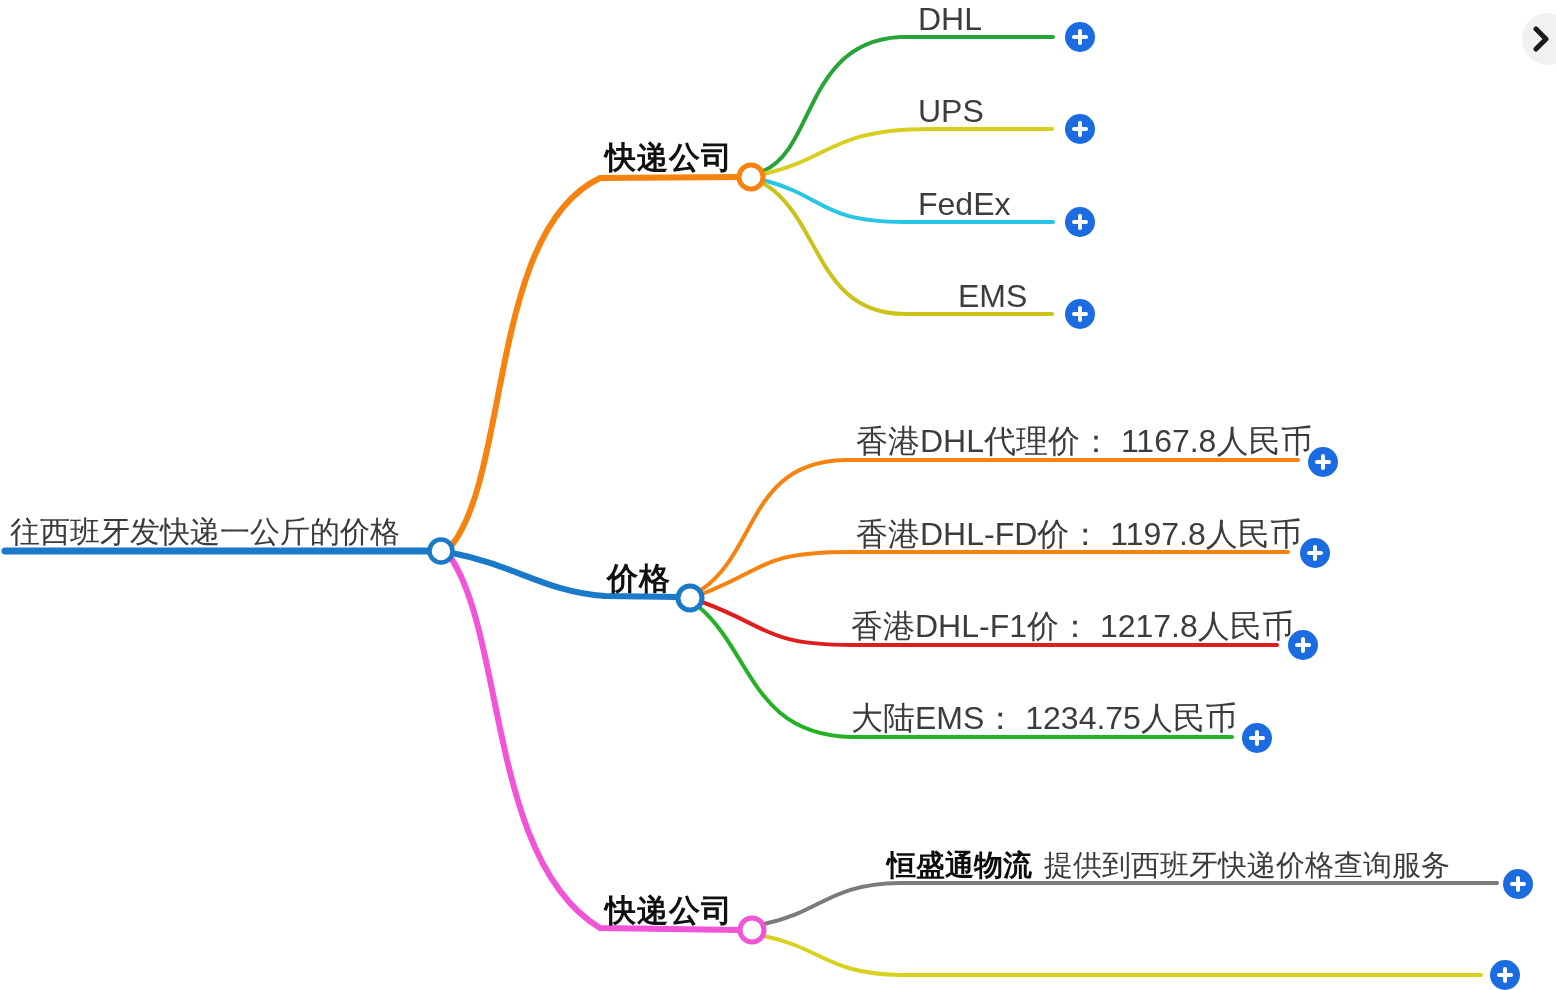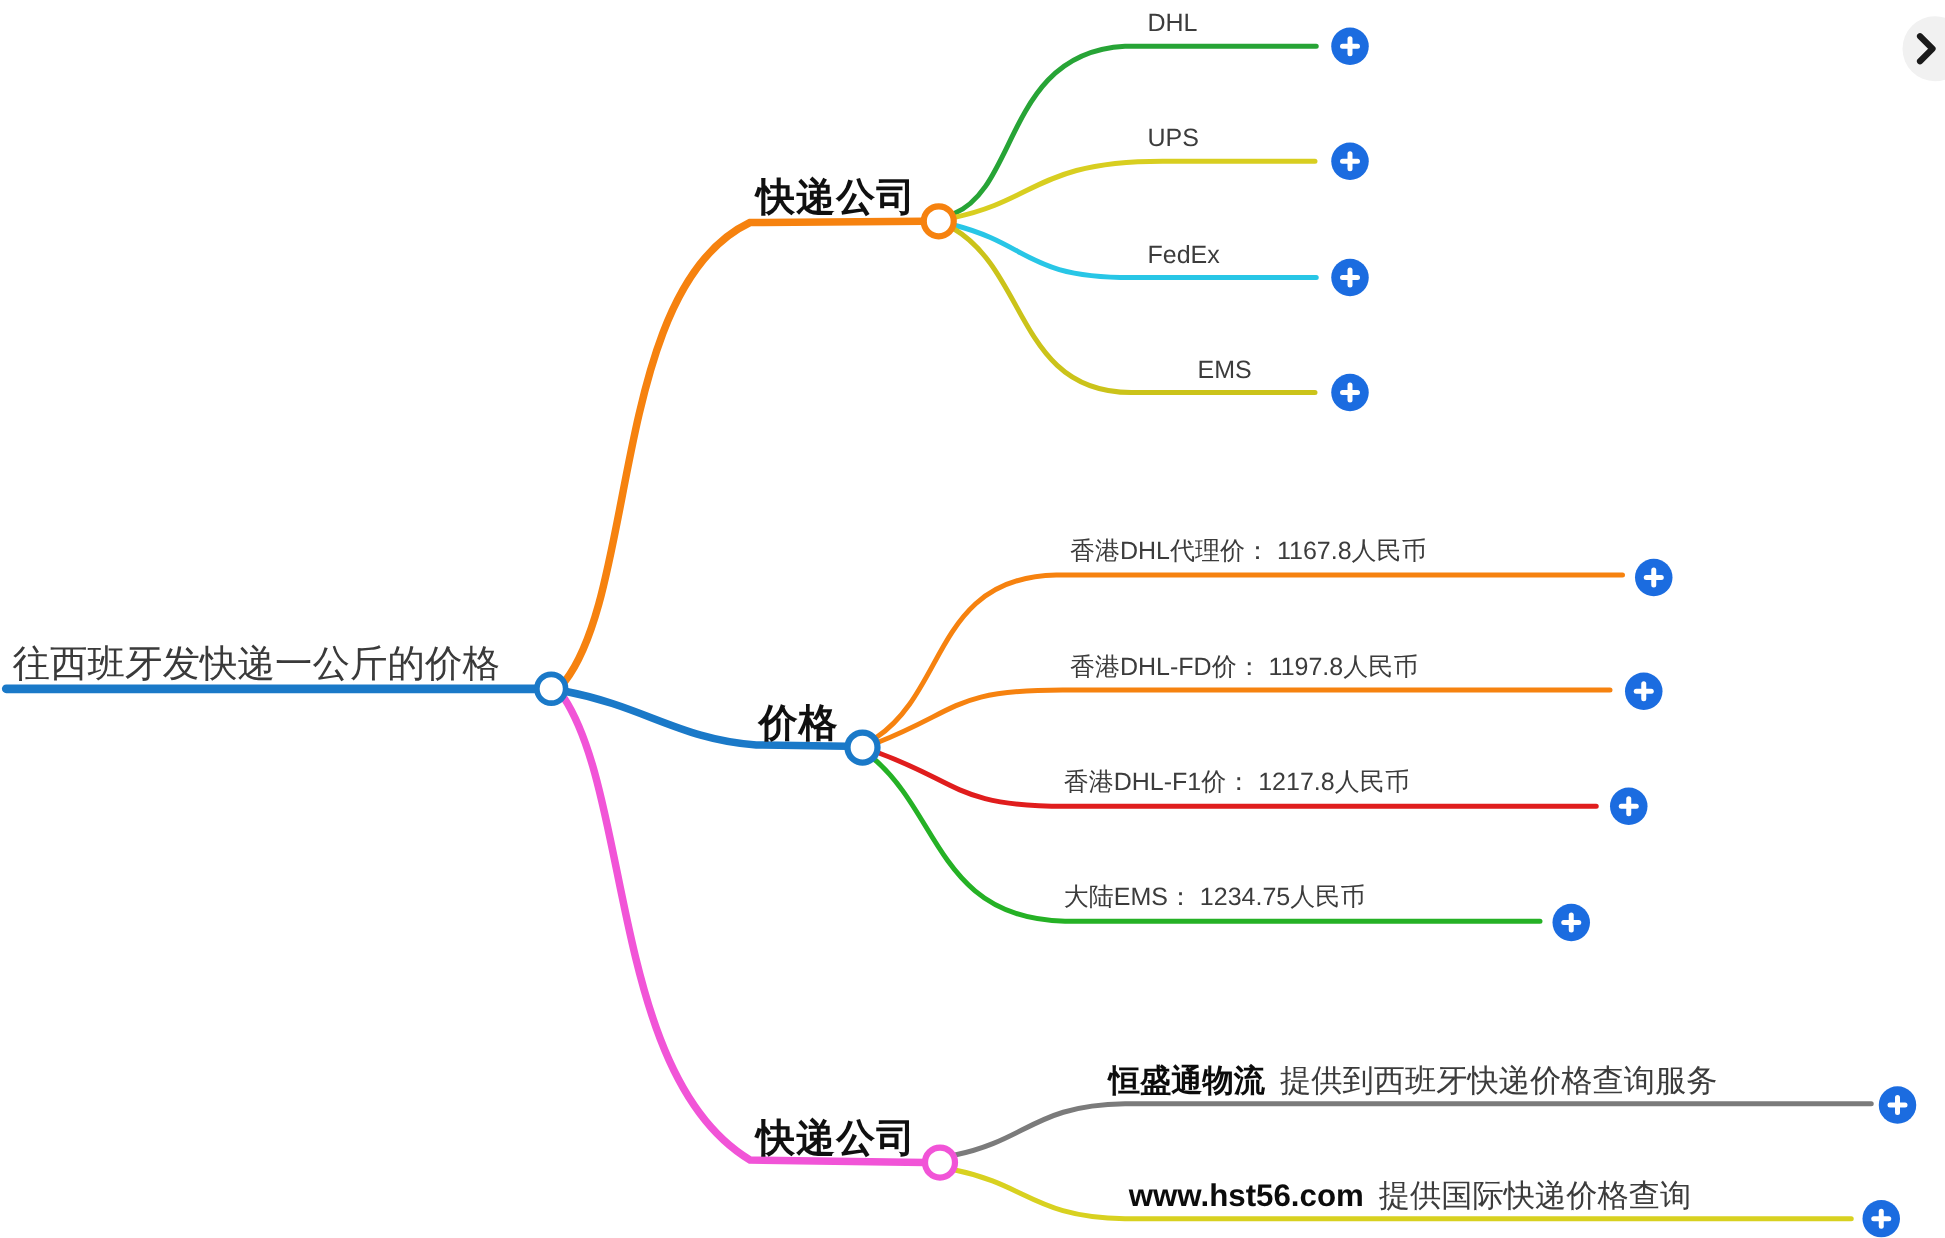--- a/index.html
+++ b/index.html
@@ -1,26 +1,26 @@
 <!DOCTYPE html>
 <html><head>
 <meta charset="utf-8">
 <style>
   html,body{margin:0;padding:0;}
   body{width:1556px;height:990px;background:#ffffff;overflow:hidden;
        font-family:"Liberation Sans","DejaVu Sans",sans-serif;}
   #stage{position:relative;width:1556px;height:990px;overflow:hidden;background:#fff;}
   #wires{position:absolute;left:0;top:0;width:1556px;height:990px;}
 
-  .label{position:absolute;white-space:nowrap;color:#3f3f3f;font-size:20px;line-height:34px;}
+  .label{position:absolute;white-space:nowrap;color:#3f3f3f;font-size:32px;line-height:34px;}
   .root-label{font-size:30px;color:#3a3a3a;}
   .topic-label{font-weight:bold;color:#101010;font-size:31px;letter-spacing:1px;}
   .leaf-label{color:#3c3c3c;}
   .leaf-label .bold-part{font-weight:bold;color:#0c0c0c;margin-right:12px;}
-  .leaf-label.small{font-size:25px;}
+  .leaf-label.small{font-size:29px;}
 
   .plus-btn{position:absolute;width:30px;height:30px;border-radius:50%;cursor:pointer;}
   .plus-btn::before{content:"";position:absolute;left:7px;top:13px;width:16px;height:4px;
                     background:#fff;border-radius:2px;}
   .plus-btn::after{content:"";position:absolute;left:13px;top:7px;width:4px;height:16px;
                    background:#fff;border-radius:2px;}
 
   .collapse-btn{position:absolute;left:1522px;top:13px;width:52px;height:52px;border-radius:50%;
                 display:flex;align-items:center;justify-content:center;cursor:pointer;}
   .collapse-btn svg{margin-right:14px;}
@@ -68,23 +68,20 @@
   <div class="label leaf-label" style="left:958px;top:279px;">EMS</div>
 
   <div class="label leaf-label" style="left:856px;top:424px;">香港DHL代理价： 1167.8人民币</div>
   <div class="label leaf-label" style="left:856px;top:517px;">香港DHL-FD价： 1197.8人民币</div>
   <div class="label leaf-label" style="left:851px;top:609px;">香港DHL-F1价： 1217.8人民币</div>
   <div class="label leaf-label" style="left:851px;top:701px;">大陆EMS： 1234.75人民币</div>
 
   <div class="label leaf-label small" style="left:887px;top:848px;">
     <span class="bold-part">恒盛通物流</span><span>提供到西班牙快递价格查询服务</span>
   </div>
-  <div class="label leaf-label small" style="left:903px;top:940px;">
-    <span class="bold-part">www.hst56.com</span><span>提供国际快递价格查询</span>
-  </div>
 
   <div class="plus-btn" style="left: 1065px; top: 22px; background-color: rgb(27, 108, 224);"></div>
   <div class="plus-btn" style="left: 1065px; top: 114px; background-color: rgb(27, 108, 224);"></div>
   <div class="plus-btn" style="left: 1065px; top: 207px; background-color: rgb(27, 108, 224);"></div>
   <div class="plus-btn" style="left: 1065px; top: 299px; background-color: rgb(27, 108, 224);"></div>
   <div class="plus-btn" style="left: 1308px; top: 447px; background-color: rgb(27, 108, 224);"></div>
   <div class="plus-btn" style="left: 1300px; top: 538px; background-color: rgb(27, 108, 224);"></div>
   <div class="plus-btn" style="left: 1288px; top: 630px; background-color: rgb(27, 108, 224);"></div>
   <div class="plus-btn" style="left: 1242px; top: 723px; background-color: rgb(27, 108, 224);"></div>
   <div class="plus-btn" style="left: 1503px; top: 869px; background-color: rgb(27, 108, 224);"></div>

